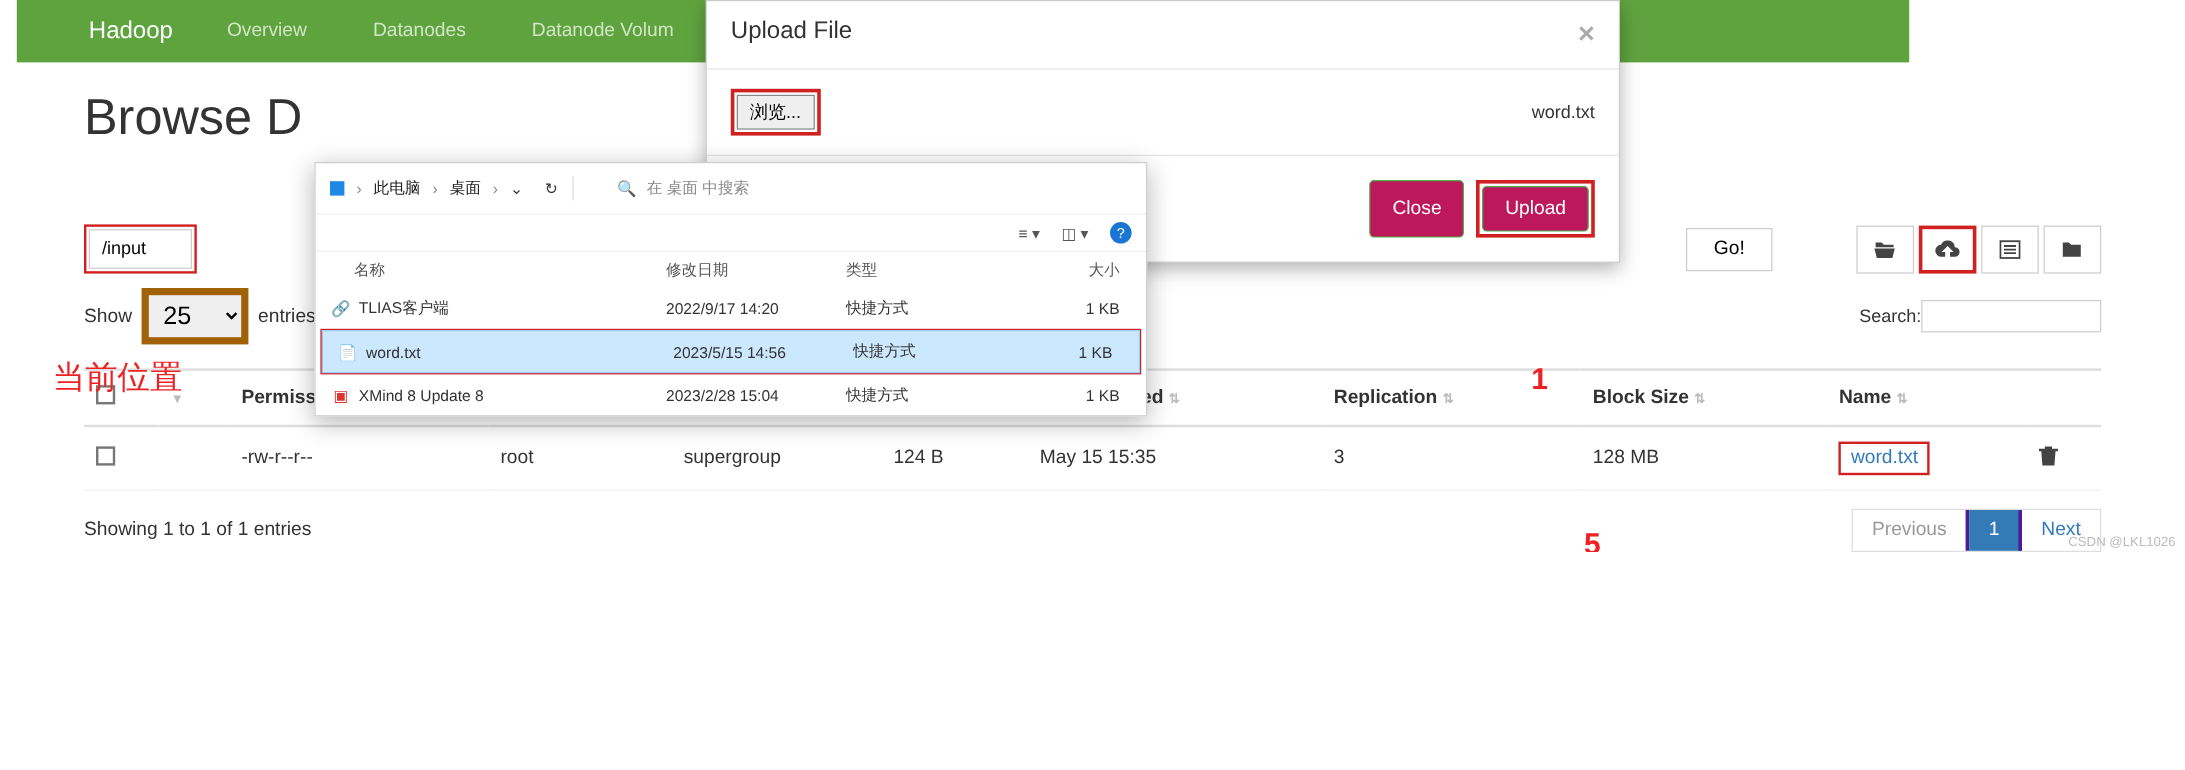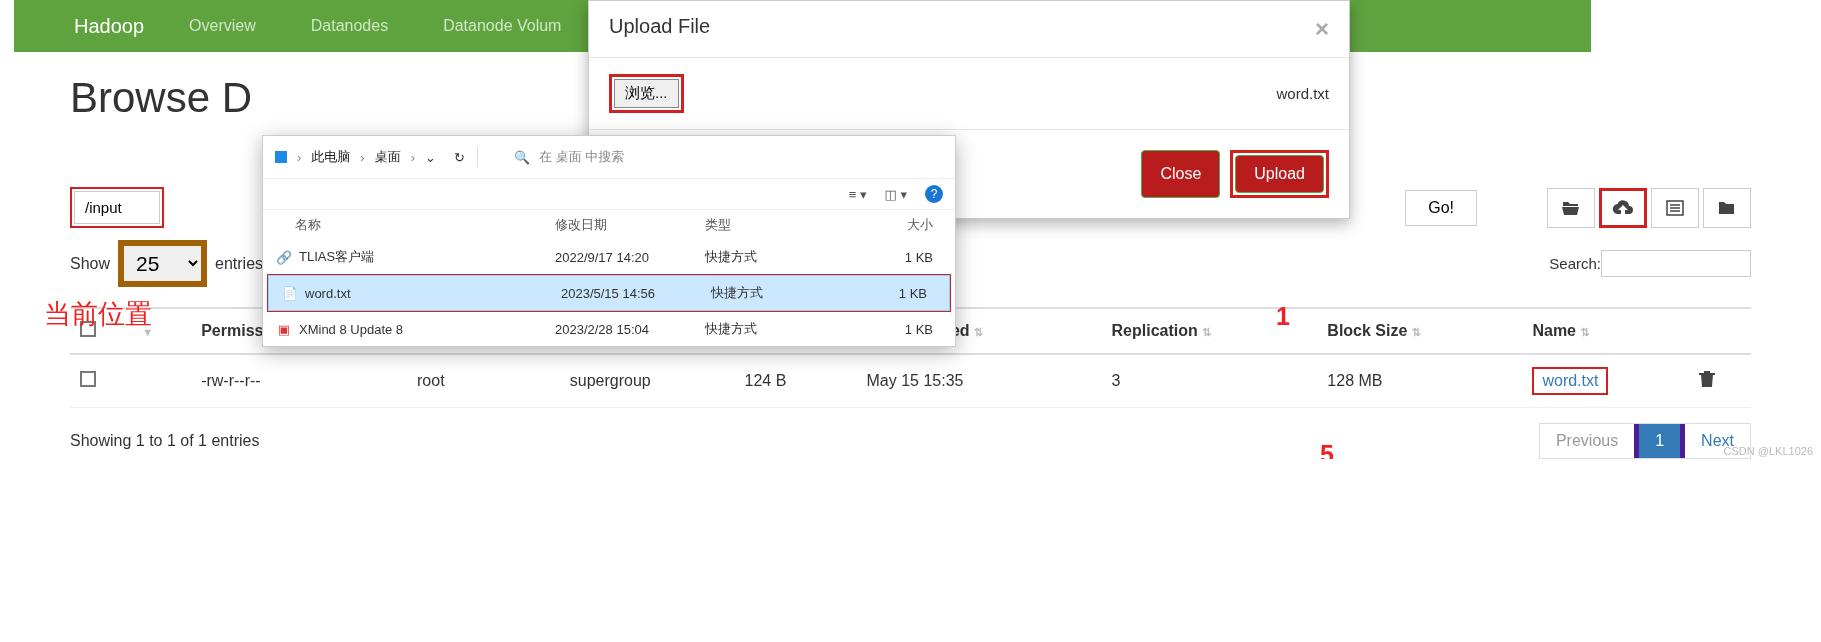--- a/index.html
+++ b/index.html
@@ -34,35 +34,35 @@
     .files-table thead { border-top: 2px solid #ddd; border-bottom: 2px solid #ddd; }
     .files-table tbody tr { border-bottom: 1px solid #eee; }
     .sort-icon { color: #bbb; font-size: 11px; display: inline-block; width: 14px; }
     .checkbox { width: 16px; height: 16px; border: 2px solid #777; display: inline-block; }
     .file-link { color: #337ab7; text-decoration: none; padding: 3px 8px; border: 2px solid #d12020; display: inline-block; }
     .trash-icon { cursor: pointer; }
     
     .footer-row { display: flex; align-items: center; margin-top: 15px; }
     .entries-text { font-size: 16px; }
     .pagination { margin-left: auto; display: flex; border: 1px solid #ddd; }
-    .page-btn { padding: 8px 16px; border-right: 5px solid #4c1d95; color: #337ab7; cursor: pointer; font-size: 16px; }
+    .page-btn { padding: 8px 16px; border-right: 3px solid #4c1d95; color: #337ab7; cursor: pointer; font-size: 16px; }
     .page-btn:last-child { border-right: none; }
     .page-btn.active { background: #337ab7; color: #fff; }
     .page-btn.disabled { color: #999; }
     
     
     .modal { position: absolute; top: 0; left: 588px; width: 762px; background: #fff; border: 1px solid rgba(0,0,0,.2); box-shadow: 0 5px 15px rgba(0,0,0,.3); z-index: 100; }
     .modal-header { padding: 14px 20px; border-bottom: 1px solid #e5e5e5; display: flex; }
     .modal-title { font-size: 20px; }
     .modal-close { margin-left: auto; font-size: 24px; color: #aaa; cursor: pointer; font-weight: bold; }
     .modal-body { padding: 16px 20px; display: flex; align-items: center; gap: 17px; justify-content: space-between; }
     .browse-btn-wrap { border: 3px solid #d12020; padding: 2px; display: inline-block; }
     .browse-btn { background: #efefef; border: 1px solid #888; padding: 4px 10px; font-size: 15px; cursor: pointer; }
     .modal-footer { padding: 20px; display: flex; justify-content: flex-end; gap: 10px; border-top: 1px solid #e5e5e5; }
-    .btn-green { background: #b91c1c; border: 1px solid #4cae4c; color: #fff; padding: 9px 18px; font-size: 16px; cursor: pointer; border-radius: 4px; }
+    .btn-green { background: #be185d; border: 1px solid #4cae4c; color: #fff; padding: 9px 18px; font-size: 16px; cursor: pointer; border-radius: 4px; }
     .upload-btn-wrap { border: 3px solid #d12020; padding: 2px; display: inline-block; }
     
     
     .filepicker { position: absolute; top: 135px; left: 262px; width: 694px; background: #fff; border: 1px solid #ccc; box-shadow: 0 5px 20px rgba(0,0,0,.3); z-index: 200; font-family: "Microsoft YaHei", sans-serif; font-size: 13px; }
     .fp-header { padding: 8px 12px; display: flex; align-items: center; gap: 10px; }
     .fp-breadcrumb { color: #1a1a1a; }
     .fp-chevron { color: #888; }
     .fp-refresh { margin-left: 8px; cursor: pointer; }
     .fp-dropdown { margin-left: auto; cursor: pointer; }
     .fp-search { margin-left: 15px; flex: 1; display: flex; align-items: center; gap: 8px; padding: 4px 10px; }

